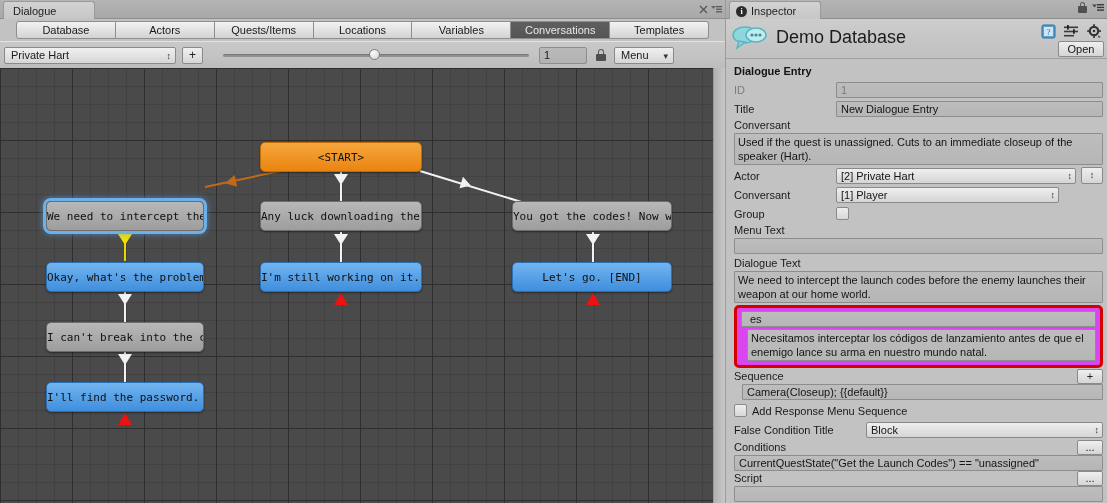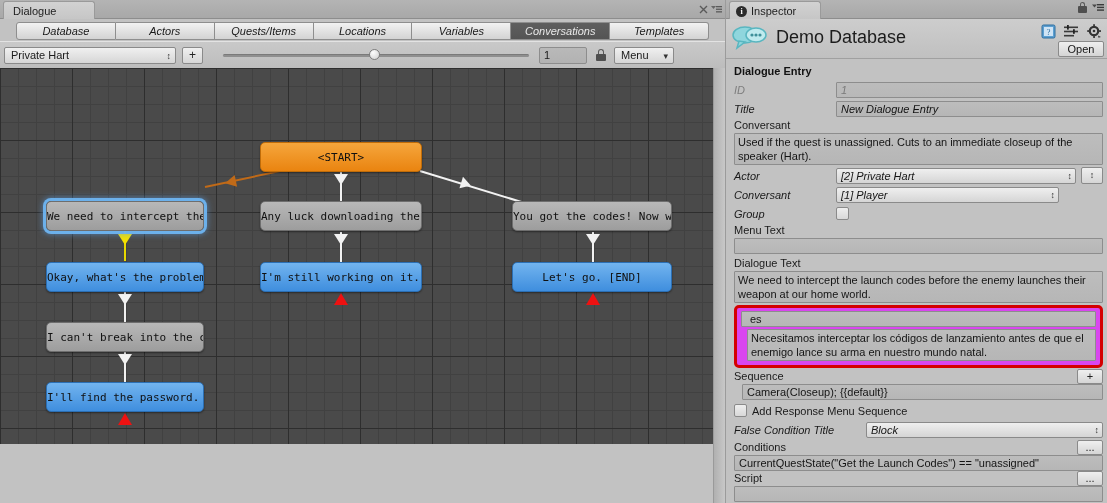--- a/index.html
+++ b/index.html
@@ -39,21 +39,21 @@
   }
   .ic-close, .ic-menu {
     width: 11px; height: 13px; opacity: .72;
     display: flex; align-items: center; justify-content: center;
     font-size: 9px; color: #333;
   }
 
   
   .cat-row {
     position: absolute; left: 0; top: 20px; width: 725px; height: 20px;
-    padding: 0 16px; display: flex; align-items: flex-end; font-style: italic;
+    padding: 0 16px; display: flex; align-items: center;
   }
   .cat-tab {
     flex: 1 1 0; height: 18px; line-height: 17px; text-align: center;
     font-size: 11px; color: #181818;
     background: linear-gradient(#f2f2f2, #d3d3d3);
     border: 1px solid #8e8e8e; border-left: none;
     white-space: nowrap; overflow: hidden;
   }
   .cat-tab:first-child { border-left: 1px solid #8e8e8e; border-radius: 3px 0 0 3px; }
   .cat-tab:last-child { border-radius: 0 3px 3px 0; }
@@ -115,21 +115,21 @@
   }
   .lock-ic .body {
     position: absolute; left: 0; top: 5px; width: 10px; height: 7px;
     background: #4f4f4f; border-radius: 1px;
   }
   #menu-popup { width: 60px; margin-left: 8px; }
   #menu-popup::after { content: "\25BE"; right: 5px; }
 
   
   .canvas {
-    position: absolute; left: 0; top: 68px; width: 713px; height: 376px;
+    position: absolute; left: 0; top: 68px; width: 713px; height: 435px;
     background:
       repeating-linear-gradient(to right, #2e2e2e 0 1px, transparent 1px 72px),
       repeating-linear-gradient(to bottom, #2e2e2e 0 1px, transparent 1px 72px),
       repeating-linear-gradient(to right, #414141 0 1px, transparent 1px 18px),
       repeating-linear-gradient(to bottom, #414141 0 1px, transparent 1px 18px),
       #4a4a4a;
     overflow: hidden;
   }
   .vscroll {
     position: absolute; left: 713px; top: 68px; width: 12px; height: 435px;
@@ -230,21 +230,21 @@
     background: linear-gradient(#efefef, #d5d5d5);
     border: 1px solid #8a8a8a; border-radius: 2px;
     font-size: 11px; color: #151515; text-align: center; line-height: 14px;
   }
 
   .insp-body {
     position: absolute; left: 0; top: 60px; width: 382px; height: 443px;
     padding: 5px 5px 0 8px;
   }
   .sec-title { font-size: 11px; font-weight: bold; color: #121212; margin-bottom: 4px; }
-  .field-row { display: flex; align-items: center; height: 17px; margin-bottom: 2px; font-style: italic; }
+  .field-row { display: flex; align-items: center; height: 17px; margin-bottom: 2px; }
   .field-label { width: 102px; font-size: 11px; color: #1a1a1a; flex: none; }
   .field-label.dim { color: #7d7d7d; }
   .txt {
     flex: 1 1 auto; height: 16px;
     background: linear-gradient(#bdbdbd, #b6b6b6);
     border: 1px solid #8d8d8d; border-radius: 1px;
     font-size: 11px; color: #141414; line-height: 14px; padding-left: 4px;
     overflow: hidden; white-space: nowrap;
   }
   .txt.readonly { color: #7a7a7a; background: linear-gradient(#bcbcbc, #b8b8b8); }

